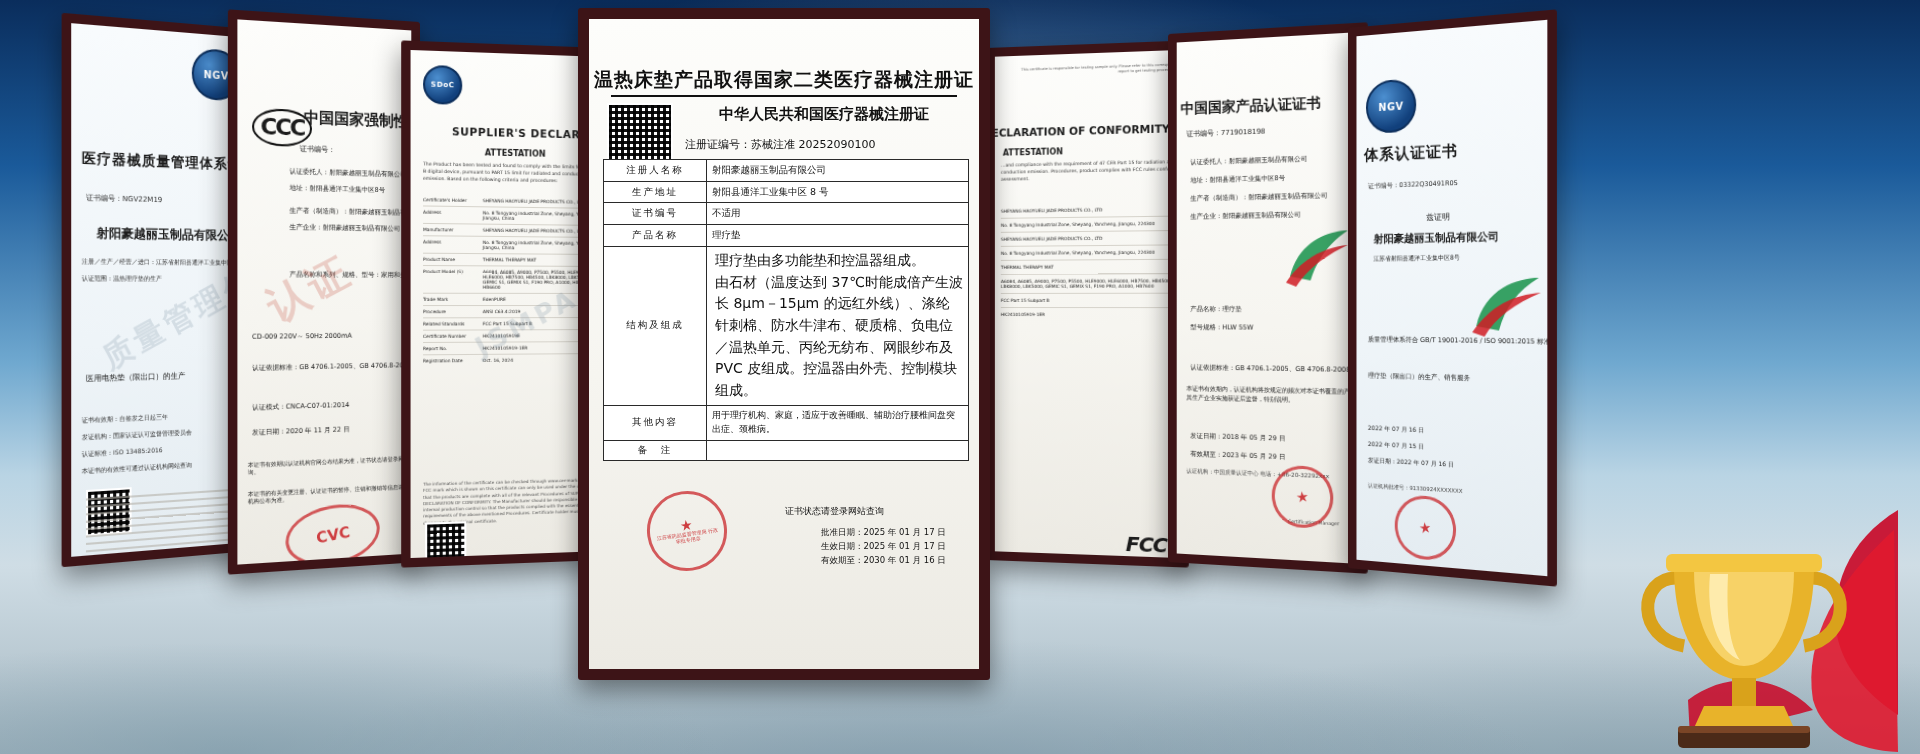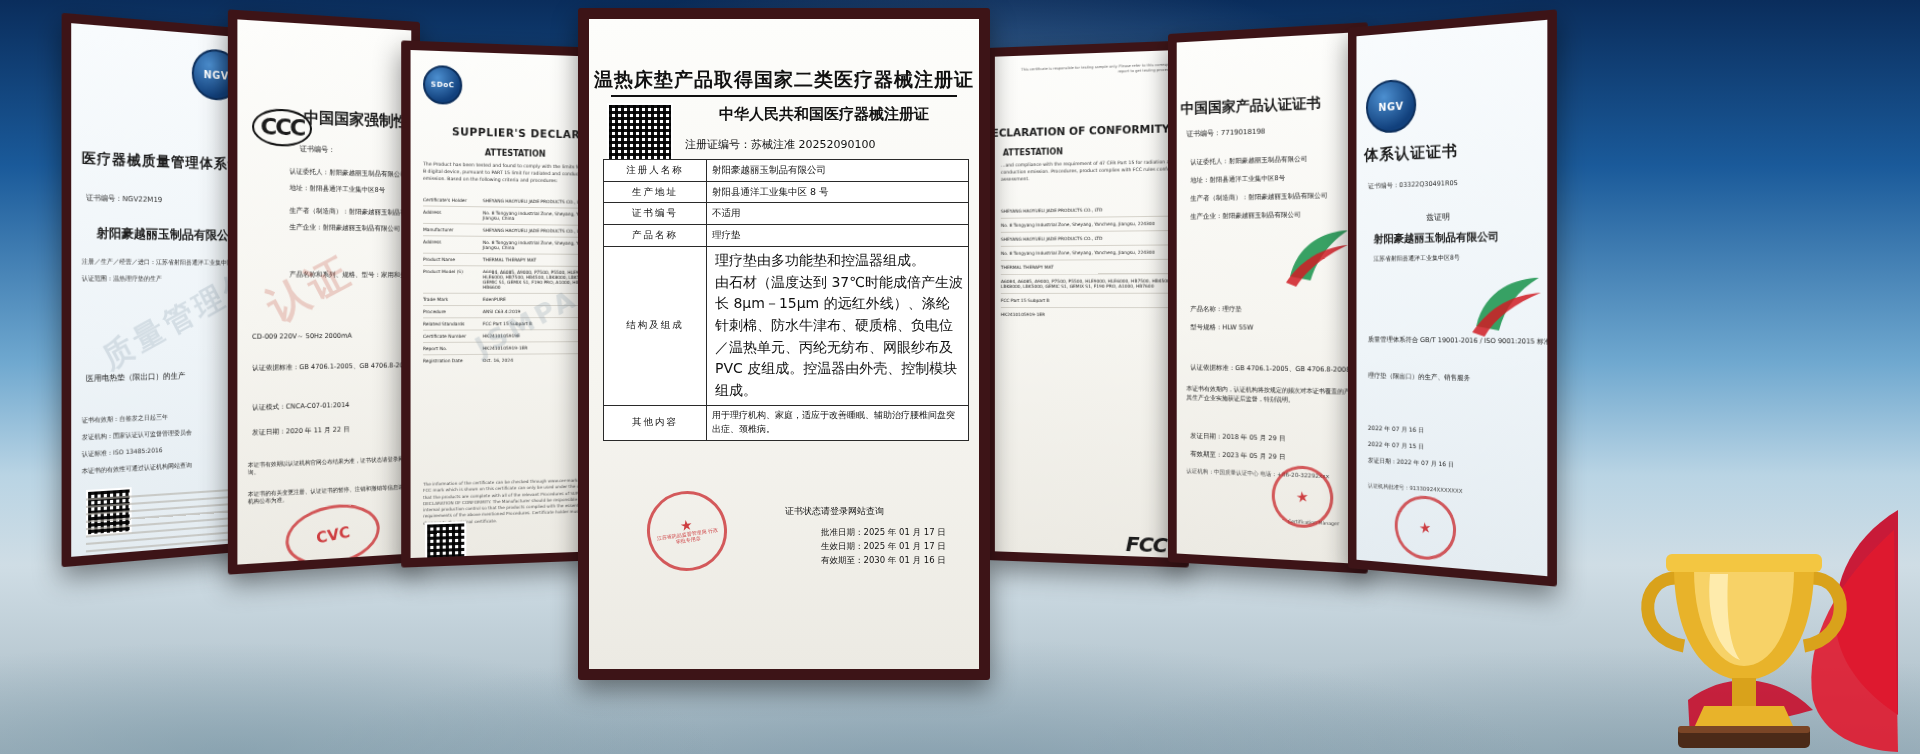--- a/index.html
+++ b/index.html
@@ -463,20 +463,24 @@
           </tr>
           <tr>
             <td class="k">结构及组成</td>
             <td class="v" style="white-space:pre-line; font-size:14px;padding-left:8px;">理疗垫由多功能垫和控温器组成。
 由石材（温度达到 37℃时能成倍产生波长 8μm－15μm 的远红外线）、涤纶针刺棉、防水牛津布、硬质棉、负电位／温热单元、丙纶无纺布、网眼纱布及 PVC 皮组成。控温器由外壳、控制模块组成。</td>
           </tr>
           <tr>
             <td class="k">其他内容</td>
             <td class="v" style="white-space:pre-line; font-size:9px;">用于理疗机构、家庭，适应于改善睡眠、辅助治疗腰椎间盘突出症、颈椎病。</td>
           </tr>
+          <tr>
+            <td class="k">备　注</td>
+            <td class="v"></td>
+          </tr>
         </tbody>
       </table>
 
       <div class="f-issuer">证书状态请登录网站查询</div>
       <div class="f-dates">
         <div>批准日期：2025 年 01 月 17 日</div>
         <div>生效日期：2025 年 01 月 17 日</div>
         <div>有效期至：2030 年 01 月 16 日</div>
       </div>
       <div class="seal f-seal">

